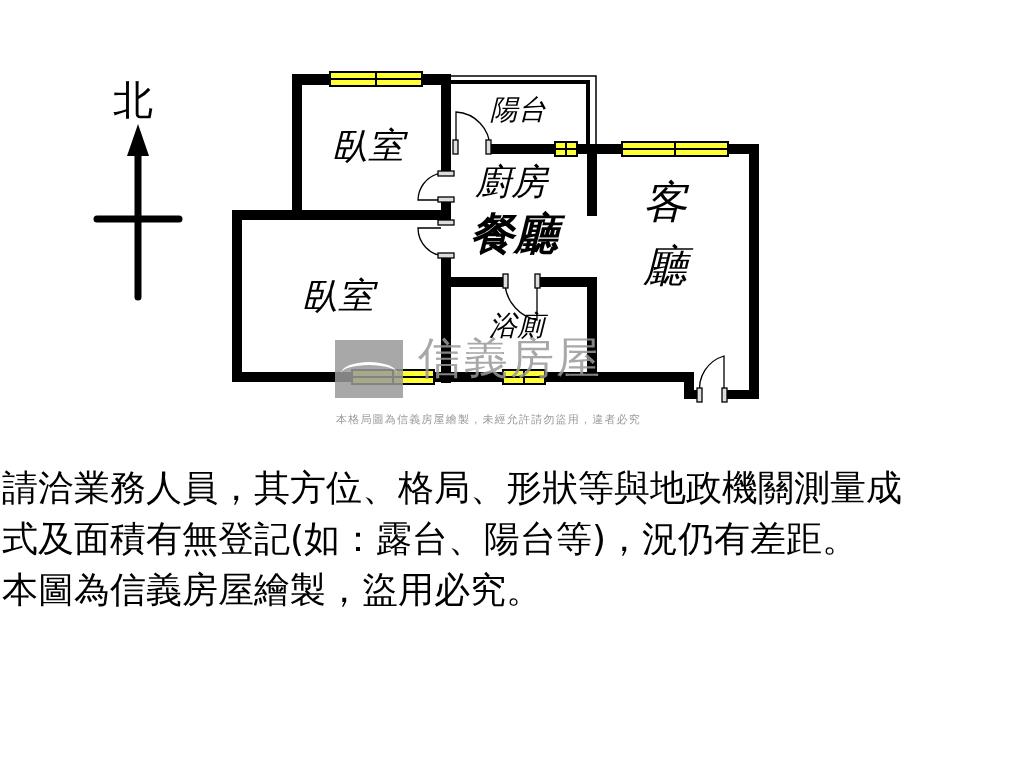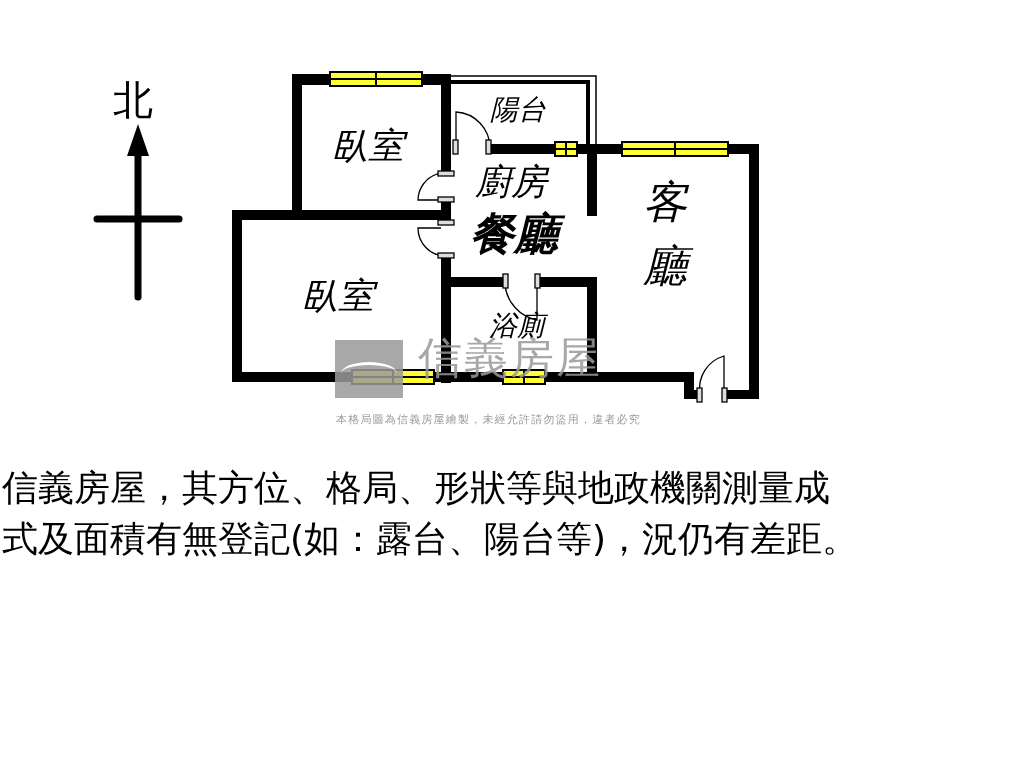--- a/index.html
+++ b/index.html
@@ -131,15 +131,16 @@
 <div class="room-label lbl-md" style="left:332px;top:128px;">臥室</div>
 <div class="room-label lbl-md" style="left:302px;top:278px;">臥室</div>
 <div class="room-label lbl-sm" style="left:490px;top:96px;">陽台</div>
 <div class="room-label lbl-md" style="left:475px;top:164px;">廚房</div>
 <div class="room-label lbl-lg" style="left:470px;top:212px;">餐廳</div>
 <div class="room-label lbl-xl" style="left:643px;top:180px;">客</div>
 <div class="room-label lbl-xl" style="left:643px;top:244px;">廳</div>
 <div class="room-label lbl-sm" style="left:489px;top:312px;">浴廁</div>
 
 <div class="disclaimer">
-  <div>信義房屋，其方位、格局、形狀等與地政機關測量成</div>
+  <div>請洽業務人員，其方位、格局、形狀等與地政機關測量成</div>
   <div>式及面積有無登記(如：露台、陽台等)，況仍有差距。</div>
+  <div>本圖為信義房屋繪製，盜用必究。</div>
 </div>
 
 </body></html>

